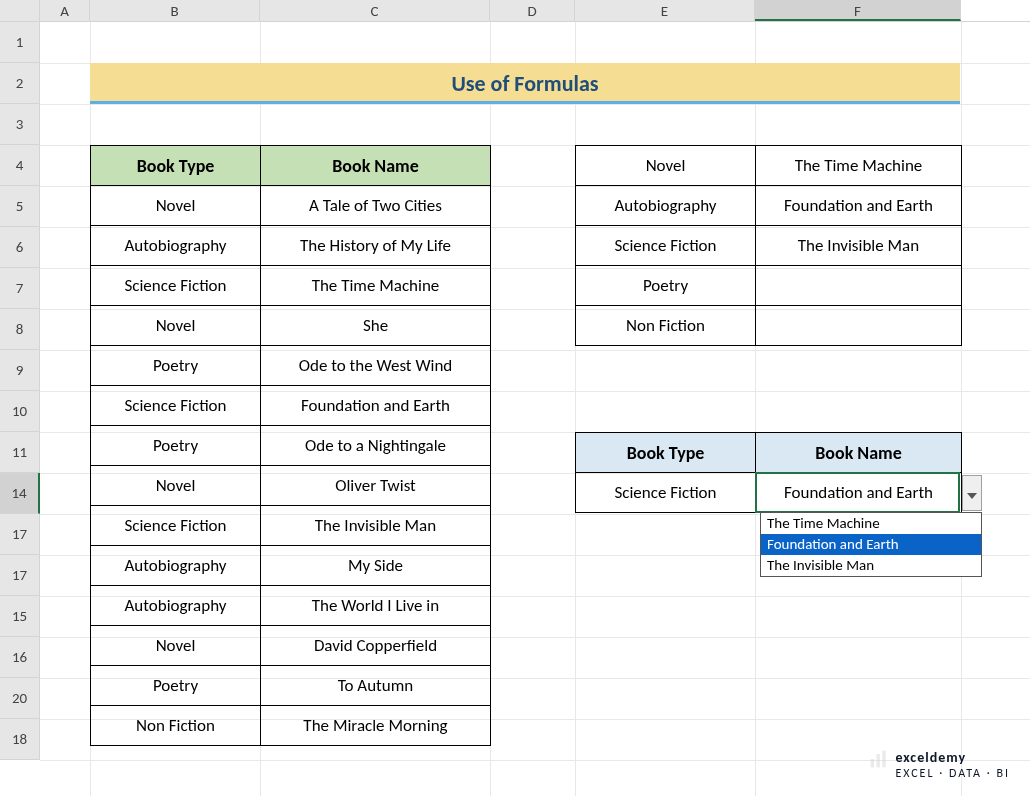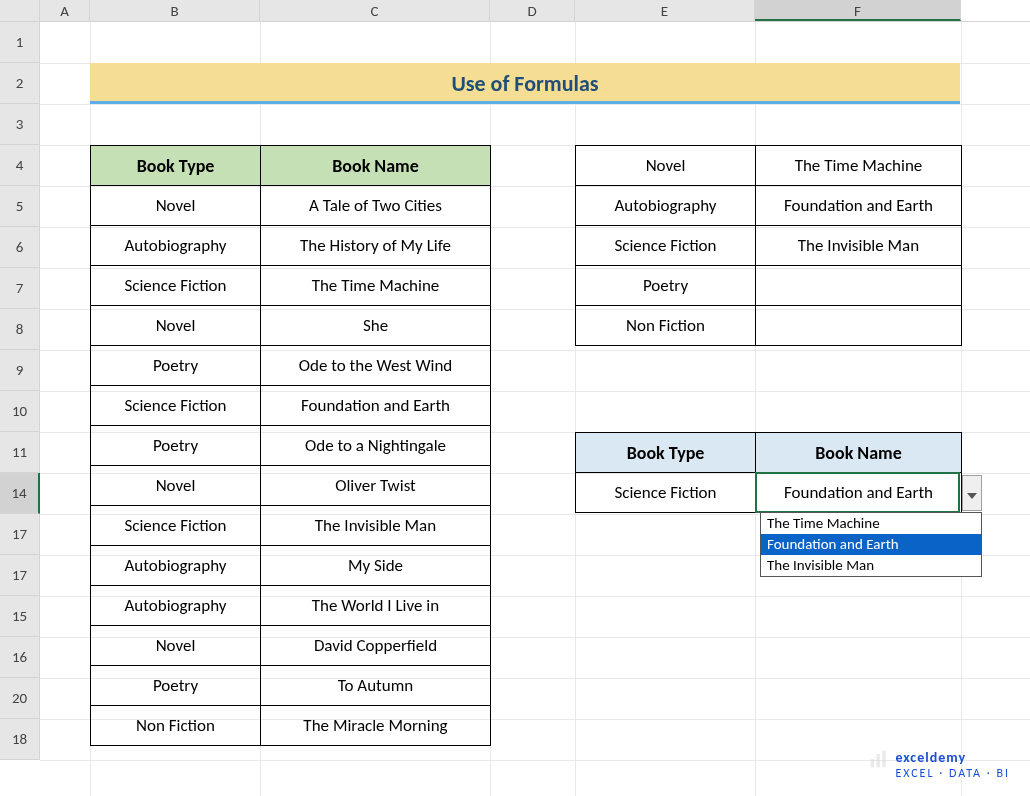--- a/index.html
+++ b/index.html
@@ -147,21 +147,21 @@
     background: #fff;
     font-size: 15px;
   }
   .dd-list div { padding: 1px 6px; line-height: 19px;}
   .dd-list .hl { background: #0a64c8; color: #fff; }
   
   .wm {
     position: absolute;
     right: 20px; bottom: 16px;
     font-size: 14px;
-    color: #1d4ed8;
+    color: #0f172a;
     font-weight: bold;
     letter-spacing: 1px;
     display: flex; align-items: flex-start; gap: 6px;
   }
   .wm svg { width: 20px; height: 20px; opacity: .4;}
   .wm .sub { font-size: 12px; font-weight: normal; letter-spacing: 2px; display:block;}
 </style>
 </head>
 <body>
 

